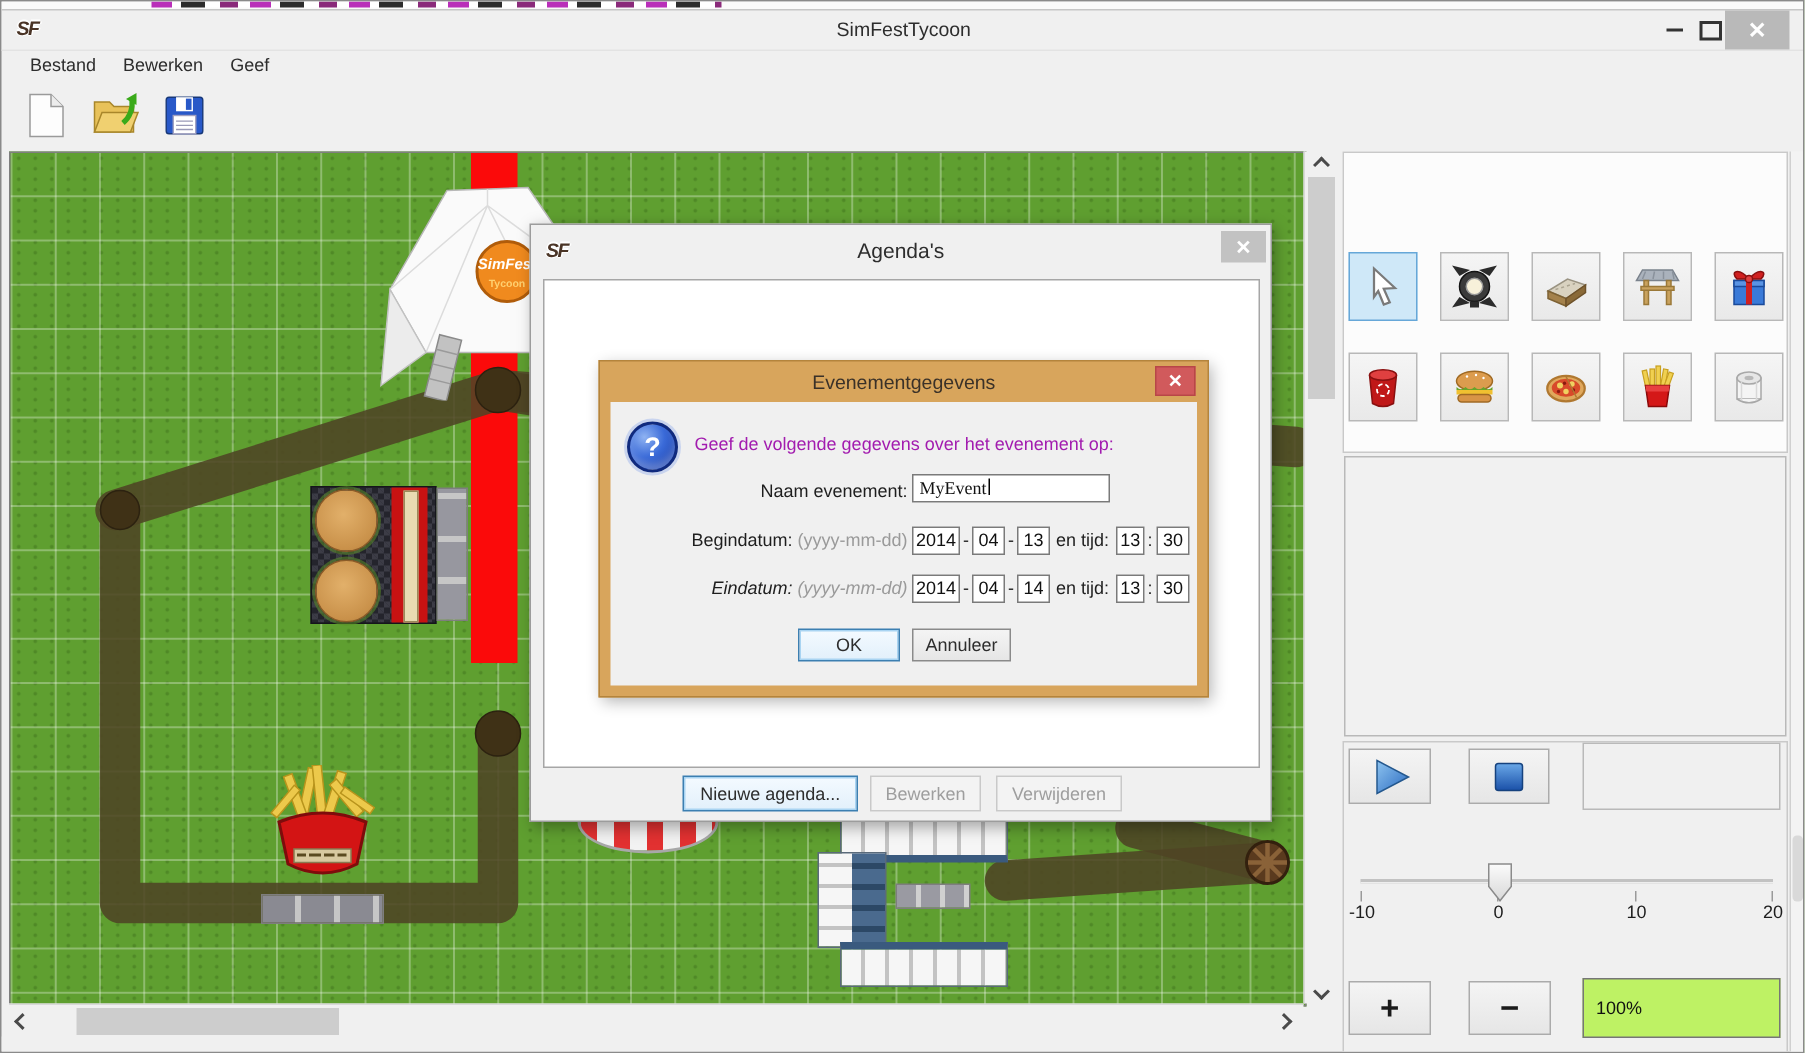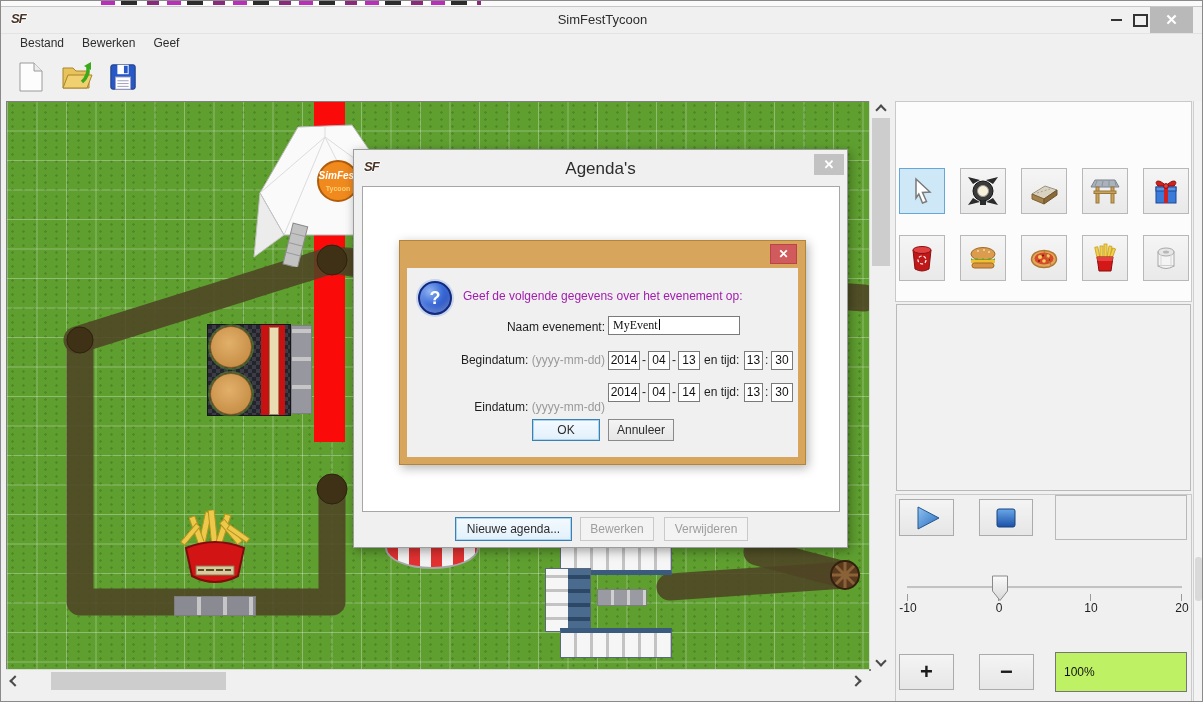--- a/index.html
+++ b/index.html
@@ -54,21 +54,21 @@
   .sb-h{left:5px;top:668px;width:863px;height:22px;border-top:1px solid #d9d9d9;}
   .sb-thumb{background:#cdcdcd;}
   .sb-arrow{display:flex;align-items:center;justify-content:center;width:22px;height:17px;}
   .chev{width:6px;height:6px;border-left:2px solid #4a4a4a;border-bottom:2px solid #4a4a4a;display:inline-block;}
   .chev-up{transform:rotate(135deg);}  .chev-down{transform:rotate(-45deg);}
   .chev-left{transform:rotate(45deg);} .chev-right{transform:rotate(225deg);}
   
   .dlg{background:#f0f0f0;border:1px solid #9c9c9c;box-shadow:2px 3px 10px rgba(0,0,0,.35);}
   .agenda-dlg{left:352px;top:148px;width:493px;height:397px;}
   .dlg-titlebar{left:0;top:0;width:100%;height:33px;}
-  .dlg-title{left:0;top:9px;width:100%;text-align:center;font-size:17px;color:#2d2d2d;}
+  .dlg-title{left:0;top:9px;width:100%;text-align:center;font-size:14px;color:#2d2d2d;}
   .dlg-close{top:4px;width:30px;height:21px;background:#c2c2c2;color:#fff;display:flex;align-items:center;justify-content:center;font-weight:bold;font-size:13px;}
   .agenda-panel{left:8px;top:36px;width:476px;height:324px;background:#fff;border:1px solid #a6a6a6;}
   .btn{display:flex;align-items:center;justify-content:center;font-size:12px;color:#2d2d2d;
     background:linear-gradient(#f4f4f4,#e6e6e6);border:1px solid #ababab;box-sizing:border-box;}
   .btn-focus{border:1px solid #3c7fb1;box-shadow:inset 0 0 0 1px #a9d4f2;background:linear-gradient(#f4faff,#e2f0fb);}
   .btn-disabled{color:#9e9e9e;background:#f3f3f3;border:1px solid #c9c9c9;}
   
   .event-dlg{left:398px;top:239px;width:405px;height:223px;background:#d8a55c;border:1px solid #b4843c;box-shadow:2px 3px 10px rgba(0,0,0,.30);}
   .event-title{left:0;top:6px;width:100%;text-align:center;font-size:13px;color:#3a3128;}
   .event-close{right:8px;top:3px;width:27px;height:20px;background:#d15a5c;border:1px solid #b84648;color:#fff;display:flex;align-items:center;justify-content:center;font-weight:bold;font-size:12px;box-sizing:border-box;}
@@ -431,20 +431,21 @@
     </div>
     <div class="abs btn btn-disabled" style="left:226px;top:367px;width:74px;height:24px;">
       <span>Bewerken</span>
     </div>
     <div class="abs btn btn-disabled" style="left:310px;top:367px;width:84px;height:24px;">
       <span>Verwijderen</span>
     </div>
   </div>
 
   <div class="abs event-dlg">
+    <div class="abs event-title">Evenementgegevens</div>
     <div class="abs event-close">
         <span>✕</span>
       </div>
 
     <div class="abs event-body">
       <div class="abs help-badge">?</div>
       <div class="abs prompt">Geef de volgende gegevens over het evenement op:</div>
 
       <div class="abs edl" style="top:52px;">Naam evenement:</div>
       <div class="abs ebox" style="left:201px;top:48px;width:126px;text-align:left;padding-left:4px;font-family:Liberation Serif, serif;">
@@ -458,21 +459,21 @@
       <div class="abs ebox" style="left:201px;top:83px;width:30px;">2014</div>
       <span class="abs esep" style="left:235px;top:85px;">-</span>
       <div class="abs ebox" style="left:241px;top:83px;width:20px;">04</div>
       <span class="abs esep" style="left:265px;top:85px;">-</span>
       <div class="abs ebox" style="left:271px;top:83px;width:20px;">13</div>
       <span class="abs esep" style="left:297px;top:85px;">en tijd:</span>
       <div class="abs ebox" style="left:337px;top:83px;width:17px;">13</div>
       <span class="abs esep" style="left:358px;top:85px;">:</span>
       <div class="abs ebox" style="left:364px;top:83px;width:20px;">30</div>
 
-      <div class="abs edl" style="top:132px;">
+      <div class="abs edl" style="top:117px;font-style:italic;">
         <span>Eindatum:</span>
         <span class="hint">(yyyy-mm-dd)</span>
       </div>
       <div class="abs ebox" style="left:201px;top:115px;width:30px;">2014</div>
       <span class="abs esep" style="left:235px;top:117px;">-</span>
       <div class="abs ebox" style="left:241px;top:115px;width:20px;">04</div>
       <span class="abs esep" style="left:265px;top:117px;">-</span>
       <div class="abs ebox" style="left:271px;top:115px;width:20px;">14</div>
       <span class="abs esep" style="left:297px;top:117px;">en tijd:</span>
       <div class="abs ebox" style="left:337px;top:115px;width:17px;">13</div>

